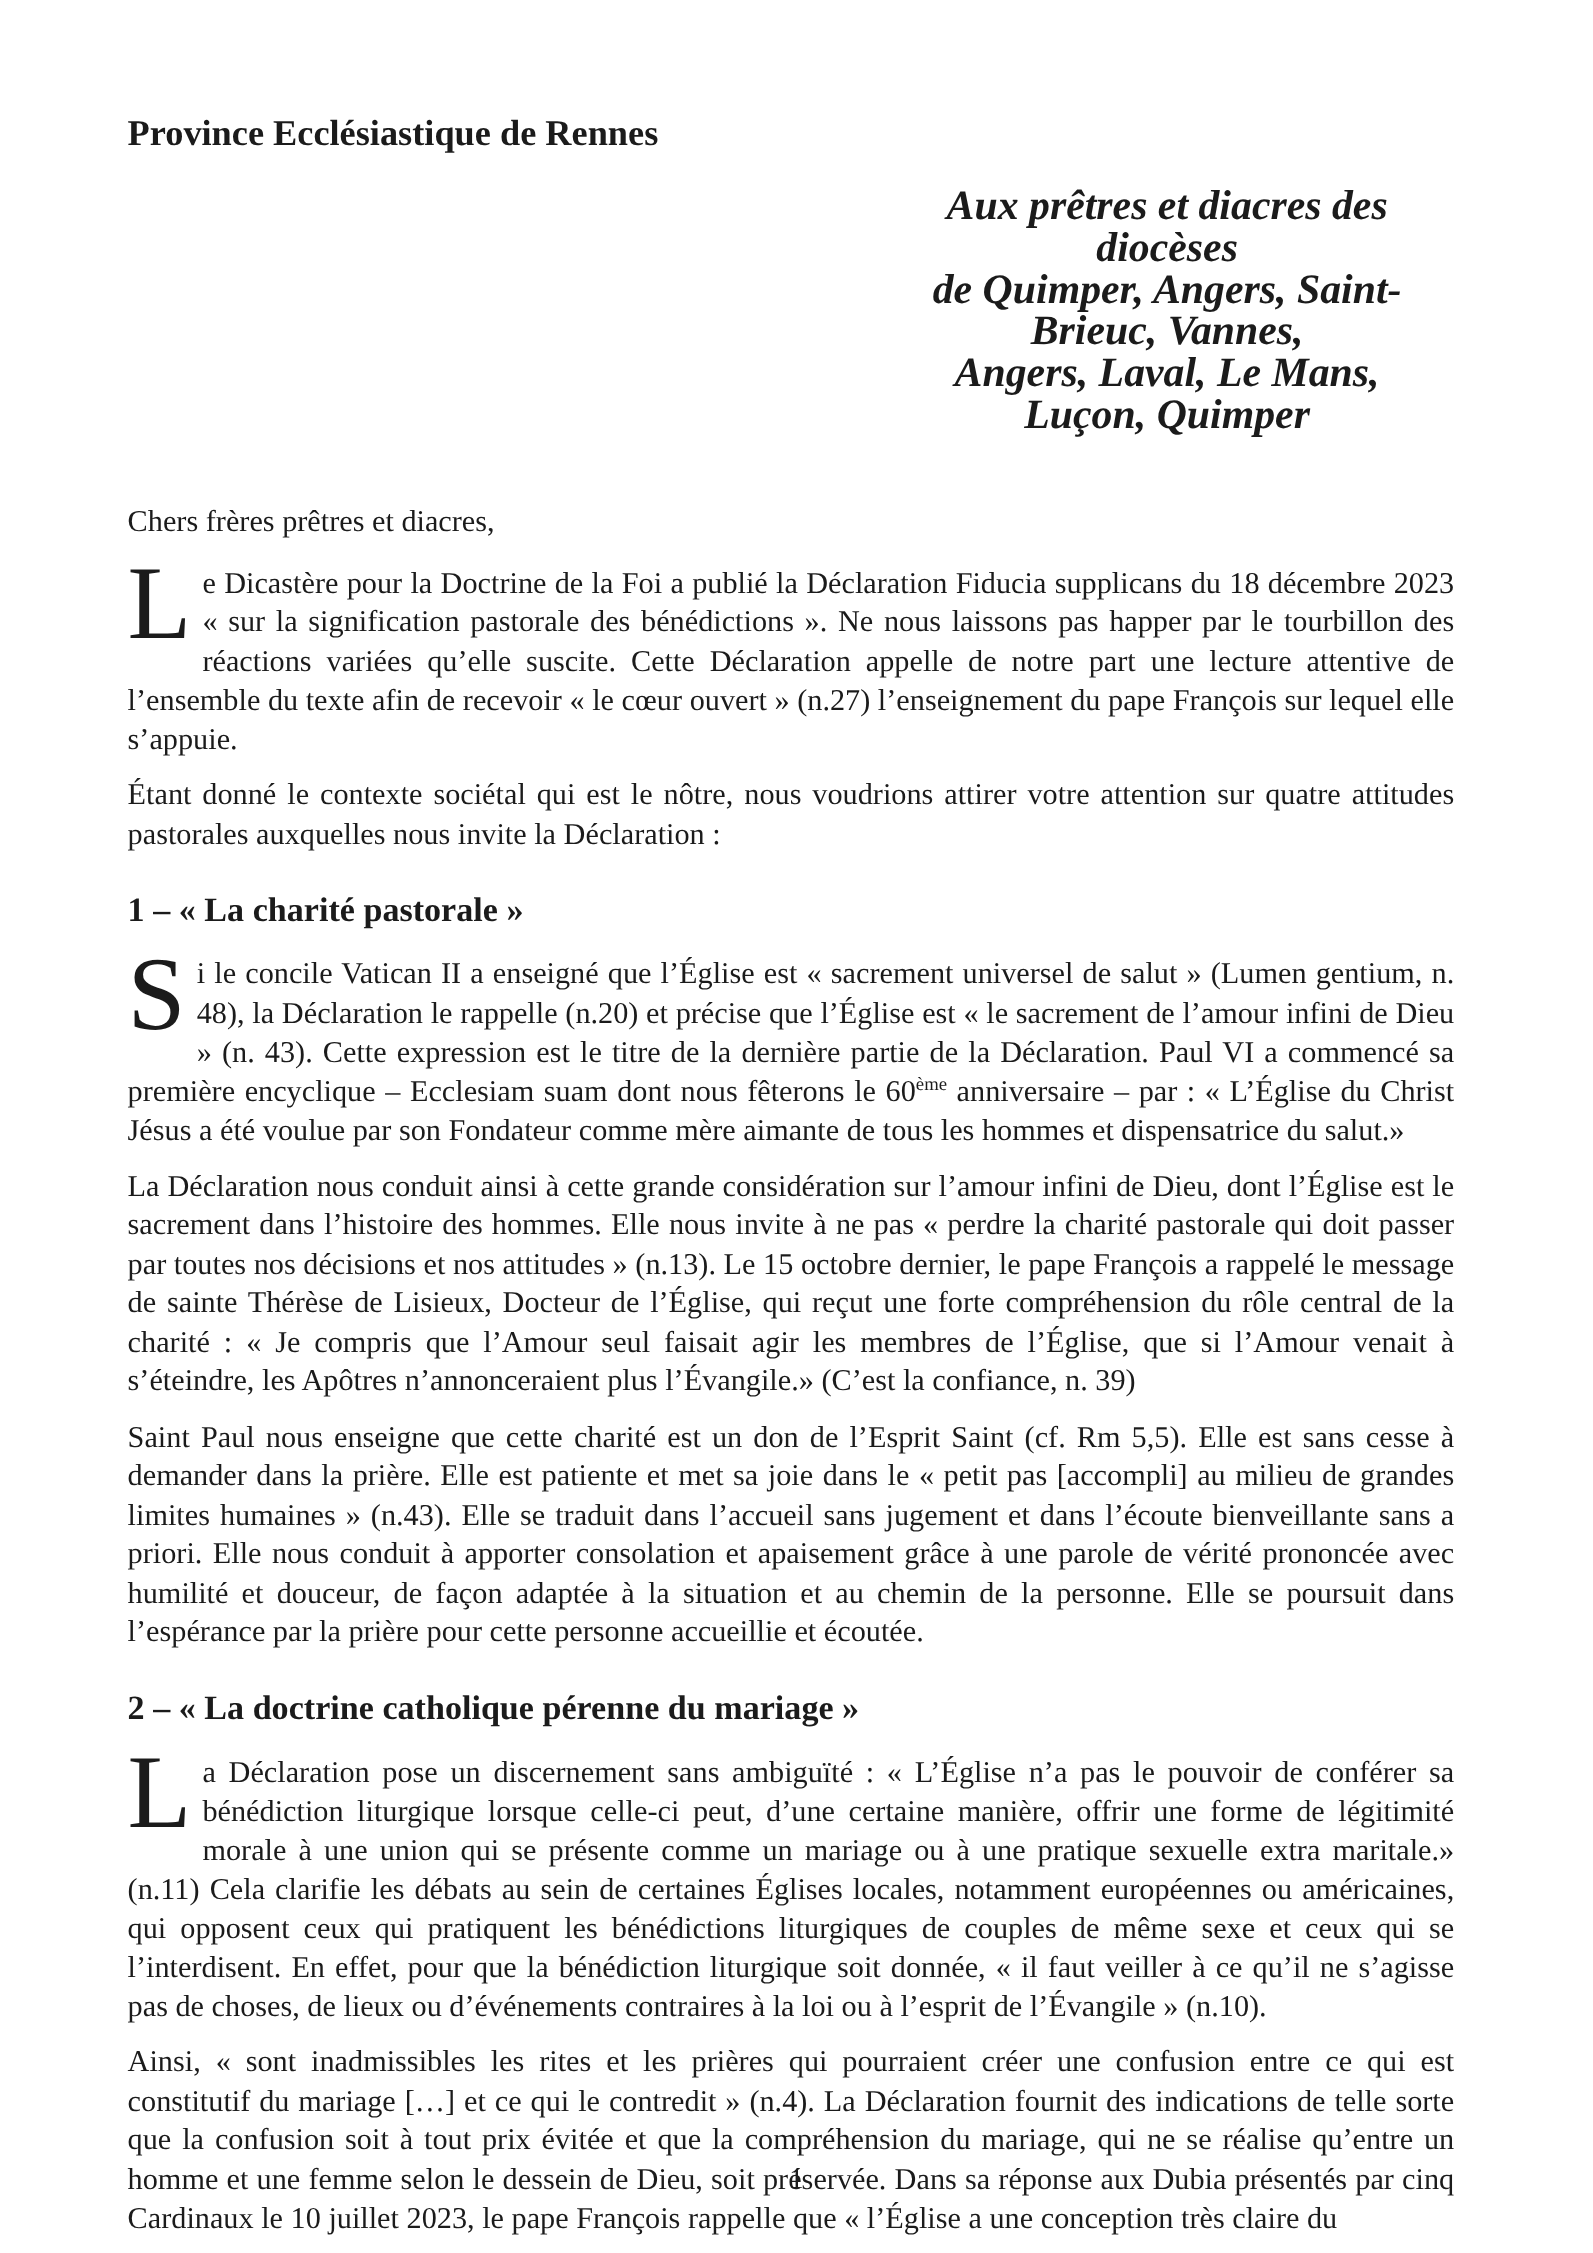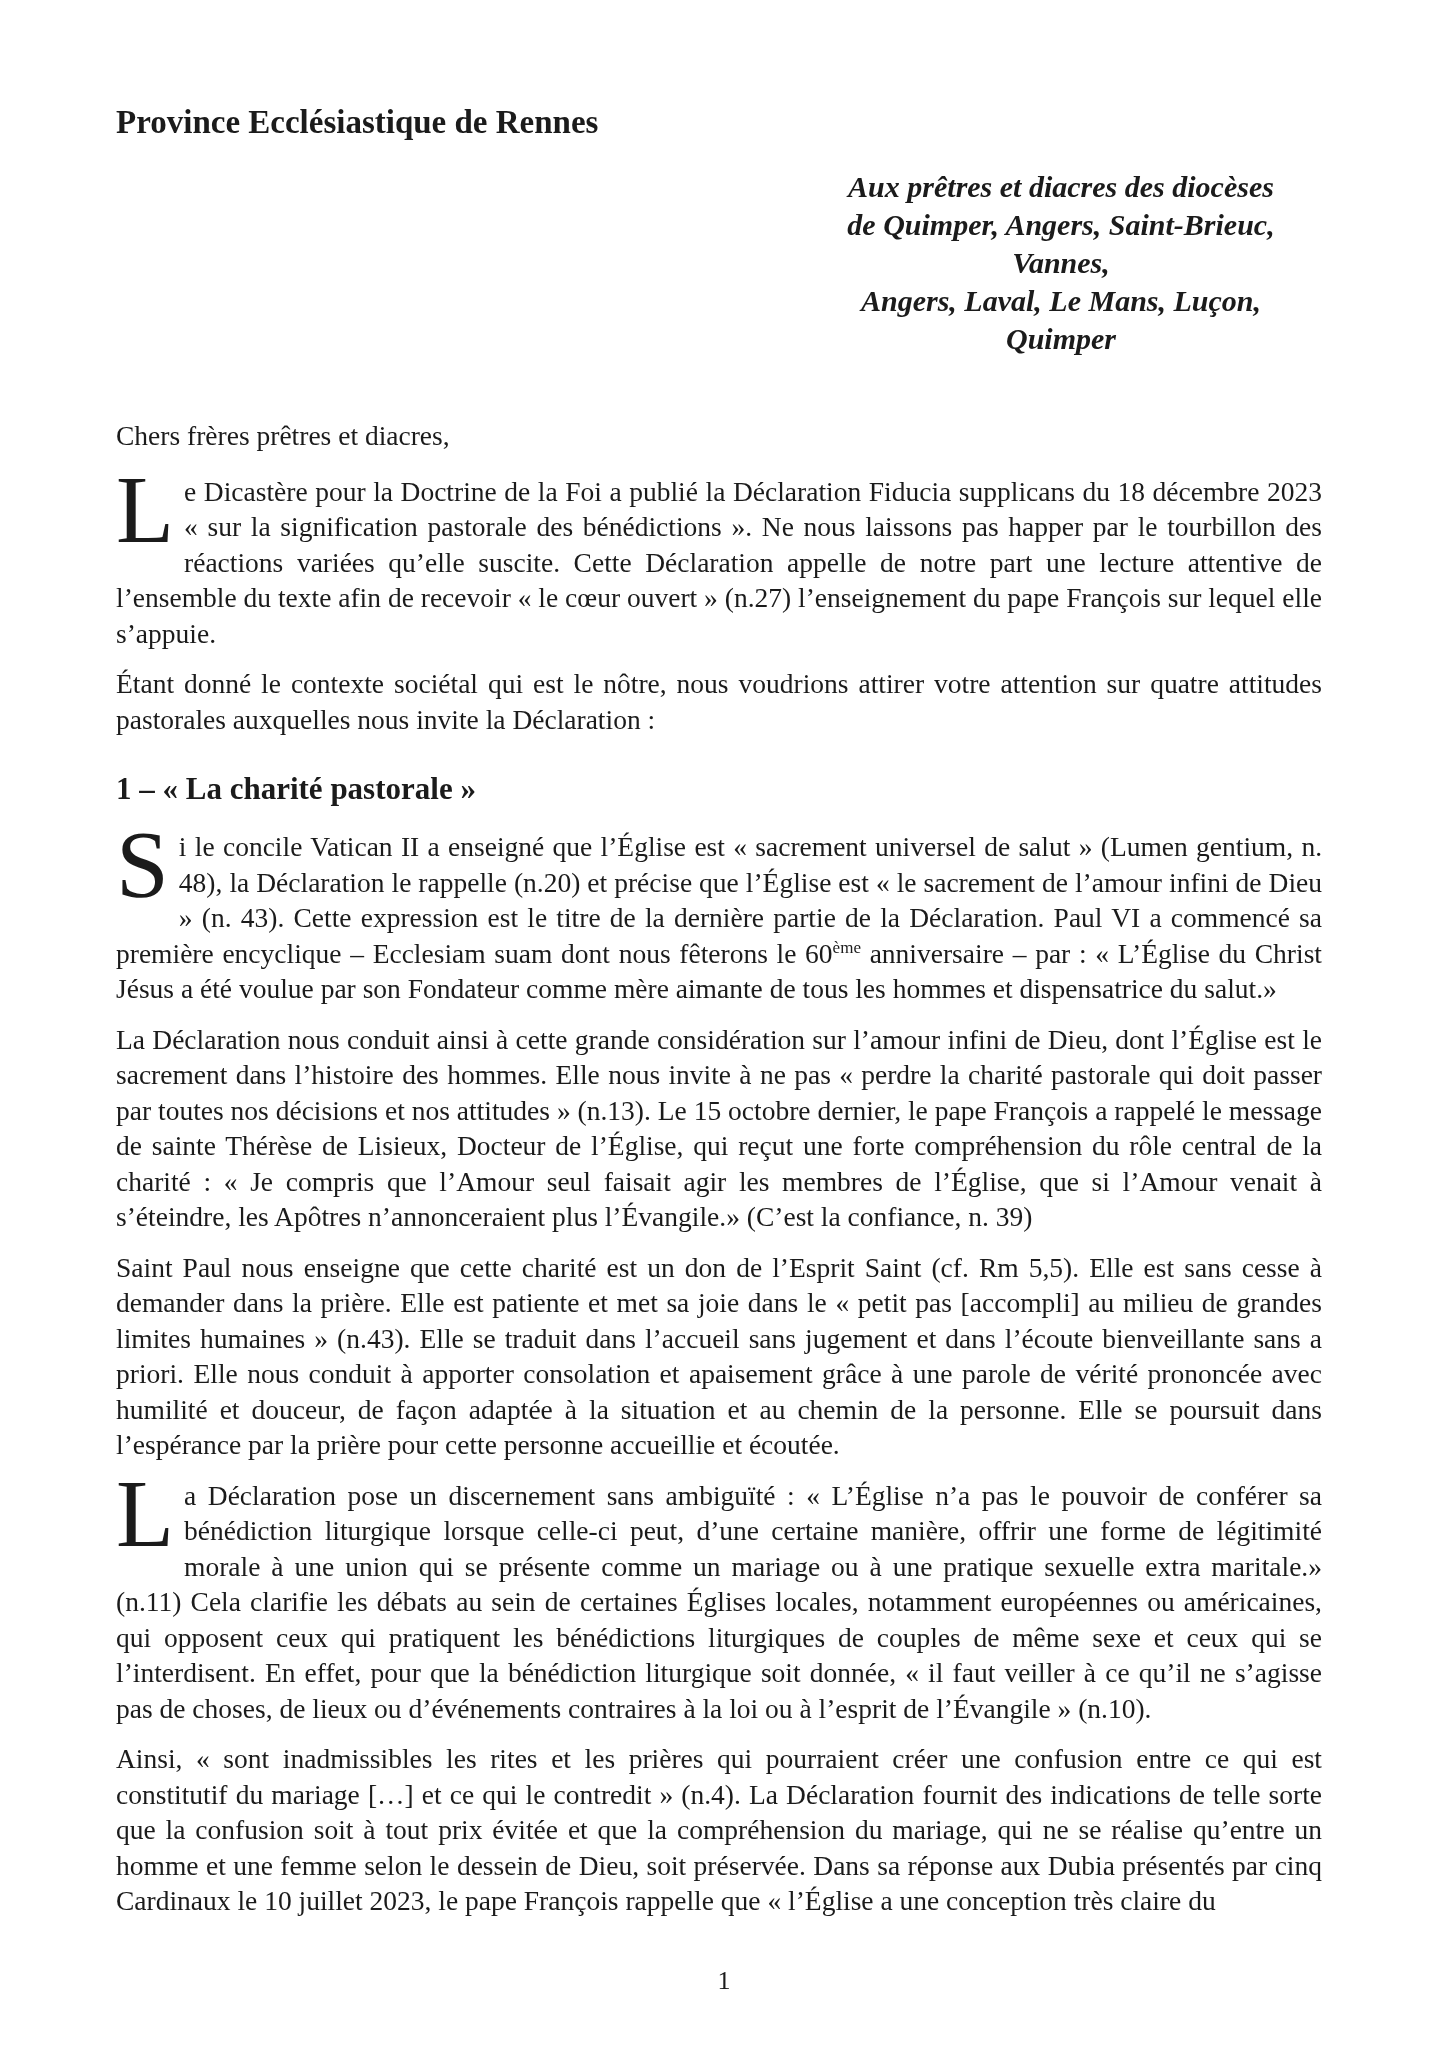--- a/index.html
+++ b/index.html
@@ -24,21 +24,21 @@
     font-weight: bold;
     margin: 0;
     line-height: 40px;
   }
   .recipients {
     width: 490px;
     margin: 26px 16px 0 auto;
     text-align: center;
     font-weight: bold;
     font-style: italic;
-    font-size: 30px;
+    font-size: 38px;
     line-height: 38px;
   }
   .salutation {
     margin: 60px 0 16px 0;
     font-size: 27.5px;
     line-height: 35.5px;
   }
   .para {
     margin: 15px 0 0 0;
     font-size: 27.5px;
@@ -96,20 +96,21 @@
     <p class="salutation">Chers frères prêtres et diacres,</p>
 
     <p class="para intro"><span class="dropcap">L</span><span>e Dicastère pour la Doctrine de la Foi a publié la Déclaration </span><span class="it">Fiducia supplicans</span><span> du 18 décembre 2023 « sur la signification pastorale des bénédictions ». Ne nous laissons pas happer par le tourbillon des réactions variées qu’elle suscite. Cette </span><span class="it">Déclaration</span><span> appelle de notre part une lecture attentive de l’ensemble du texte afin de recevoir « le cœur ouvert » (n.27) l’enseignement du pape François sur lequel elle s’appuie.</span></p>
     <p class="para"><span>Étant donné le contexte sociétal qui est le nôtre, nous voudrions attirer votre attention sur quatre attitudes pastorales auxquelles nous invite la </span><span class="it">Déclaration</span><span> :</span></p>
 
     <h2 class="section-heading">1 – « La charité pastorale »</h2>
     <p class="para"><span class="dropcap">S</span><span>i le concile Vatican II a enseigné que l’Église est « sacrement universel de salut » (</span><span class="it">Lumen gentium</span><span>, n. 48), la </span><span class="it">Déclaration</span><span> le rappelle (n.20) et précise que l’Église est « le sacrement de l’amour infini de Dieu » (n. 43). Cette expression est le titre de la dernière partie de la </span><span class="it">Déclaration</span><span>. Paul VI a commencé sa première encyclique – </span><span class="it">Ecclesiam suam</span><span> dont nous fêterons le 60</span><span class="sup">ème</span><span> anniversaire – par : « L’Église du Christ Jésus a été voulue par son Fondateur comme mère aimante de tous les hommes et dispensatrice du salut.»</span></p>
     <p class="para"><span>La </span><span class="it">Déclaration</span><span> nous conduit ainsi à cette grande considération sur l’amour infini de Dieu, dont l’Église est le sacrement dans l’histoire des hommes. Elle nous invite à ne pas « perdre la charité pastorale qui doit passer par toutes nos décisions et nos attitudes » (n.13). Le 15 octobre dernier, le pape François a rappelé le message de sainte Thérèse de Lisieux, Docteur de l’Église, qui reçut une forte compréhension du rôle central de la charité : « Je compris que l’Amour seul faisait agir les membres de l’Église, que si l’Amour venait à s’éteindre, les Apôtres n’annonceraient plus l’Évangile.» (</span><span class="it">C’est la confiance</span><span>, n. 39)</span></p>
     <p class="para"><span>Saint Paul nous enseigne que cette charité est un don de l’Esprit Saint (cf. </span><span class="it">Rm</span><span> 5,5). Elle est sans cesse à demander dans la prière. Elle est patiente et met sa joie dans le « petit pas [accompli] au milieu de grandes limites humaines » (n.43). Elle se traduit dans l’accueil sans jugement et dans l’écoute bienveillante sans a priori. Elle nous conduit à apporter consolation et apaisement grâce à une parole de vérité prononcée avec humilité et douceur, de façon adaptée à la situation et au chemin de la personne. Elle se poursuit dans l’espérance par la prière pour cette personne accueillie et écoutée.</span></p>
 
+    <h2 class="section-heading">2 – « La doctrine catholique pérenne du mariage »</h2>
     <p class="para"><span class="dropcap">L</span><span>a </span><span class="it">Déclaration</span><span> pose un discernement sans ambiguïté : « L’Église n’a pas le pouvoir de conférer sa bénédiction liturgique lorsque celle-ci peut, d’une certaine manière, offrir une forme de légitimité morale à une union qui se présente comme un mariage ou à une pratique sexuelle extra maritale.» (n.11) Cela clarifie les débats au sein de certaines Églises locales, notamment européennes ou américaines, qui opposent ceux qui pratiquent les bénédictions liturgiques de couples de même sexe et ceux qui se l’interdisent. En effet, pour que la bénédiction liturgique soit donnée, « il faut veiller à ce qu’il ne s’agisse pas de choses, de lieux ou d’événements contraires à la loi ou à l’esprit de l’Évangile » (n.10).</span></p>
     <p class="para"><span>Ainsi, « sont inadmissibles les rites et les prières qui pourraient créer une confusion entre ce qui est constitutif du mariage […] et ce qui le contredit » (n.4). La </span><span class="it">Déclaration</span><span> fournit des indications de telle sorte que la confusion soit à tout prix évitée et que la compréhension du mariage, qui ne se réalise qu’entre un homme et une femme selon le dessein de Dieu, soit préservée. Dans sa réponse aux </span><span class="it">Dubia</span><span> présentés par cinq Cardinaux le 10 juillet 2023, le pape François rappelle que « l’Église a une conception très claire du</span></p>
   </main>
 
   <footer class="page-footer">
     <span class="page-number">1</span>
   </footer>
 
 </div>
 

